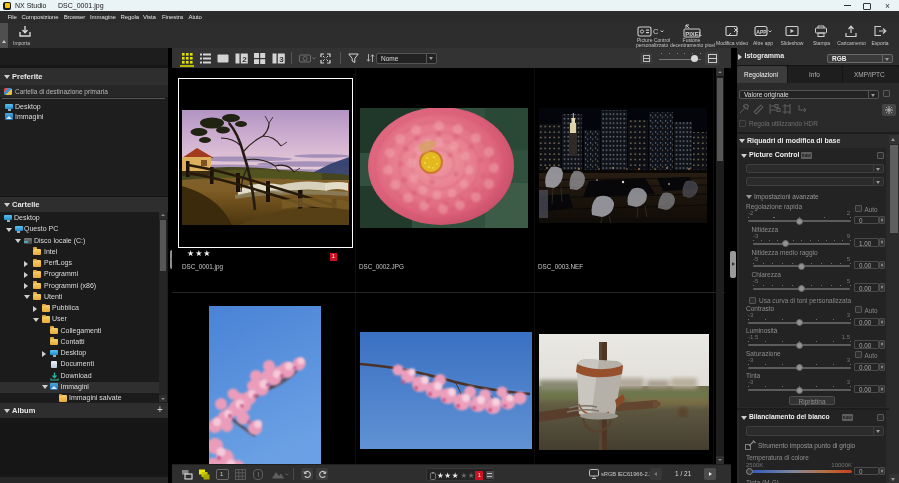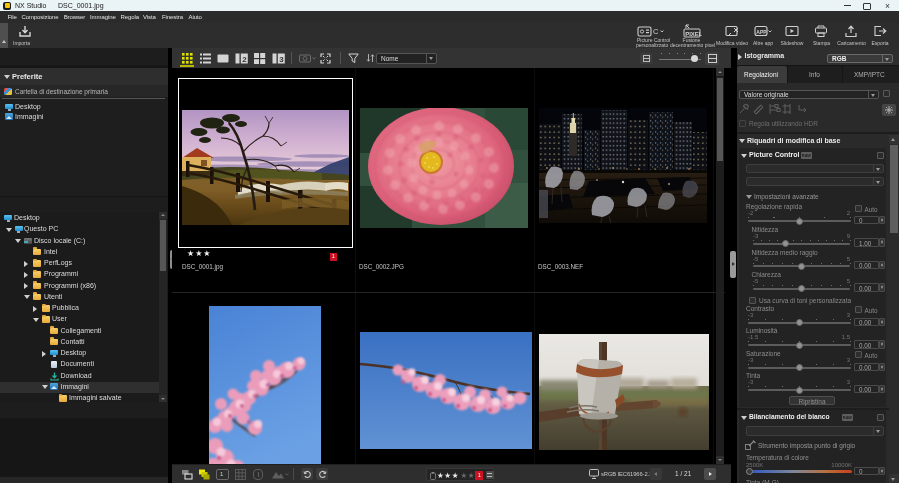--- a/index.html
+++ b/index.html
@@ -151,20 +151,24 @@
     <div class="trow" style="left:0;top:17px;width:168px;">
         <div class="mon" style="left:5px;"></div>
         <div class="lbl" style="left:15px;">Desktop</div>
       </div>
     <div class="trow" style="left:0;top:26.5px;width:168px;">
         <div class="pic" style="left:5px;"></div>
         <div class="lbl" style="left:15px;">Immagini</div>
       </div>
   </div>
   <div class="abs" style="left:0;top:148px;width:168px;height:1px;background:#151515;"></div>
+  <div class="hdr" style="top:149px;height:15px;">
+      <div class="arr arr-d" style="left:4px;top:6px;"></div>
+      <div class="t" style="top:3px;">Cartelle</div>
+    </div>
   <div class="abs" id="tree" style="left:0;top:164px;width:168px;height:190px;background:#1b1b1b;">
     <div class="trow" style="left:0;top:1px;width:160px;">
         <div class="mon" style="left:4px;"></div>
         <div class="lbl" style="left:14px;">Desktop</div>
       </div>
     <div class="trow" style="left:0;top:12.2px;width:160px;">
         <div class="arr arr-d" style="left:6px;top:3.5px;"></div>
         <div class="mon" style="left:14.5px;"></div>
         <div class="lbl" style="left:24px;">Questo PC</div>
       </div>
@@ -243,20 +247,25 @@
       </div>
 
     <div class="abs" style="left:159px;top:0;width:7.5px;height:190px;background:#252525;">
       <div class="abs" style="left:0;top:0;width:7.5px;height:7px;background:#2e2e2e;"></div>
       <div class="arr abs" style="left:2px;top:2px;border-left:2px solid transparent;border-right:2px solid transparent;border-bottom:2.5px solid #888;"></div>
       <div class="abs" style="left:0.5px;top:7.5px;width:6.5px;height:51px;background:#565656;"></div>
       <div class="abs" style="left:0;top:183px;width:7.5px;height:7px;background:#2e2e2e;"></div>
       <div class="arr abs" style="left:2px;top:185.5px;border-left:2px solid transparent;border-right:2px solid transparent;border-top:2.5px solid #888;"></div>
     </div>
   </div>
+  <div class="hdr" style="top:355px;height:15px;">
+      <div class="arr arr-d" style="left:4px;top:6px;"></div>
+      <div class="t" style="top:3px;">Album</div>
+    <div class="tx" style="left:157px;top:0.5px;font-size:10px;color:#cfcfcf;">+</div>
+    </div>
   <div class="abs" style="left:0;top:370px;width:168px;height:59px;background:#161616;"></div>
   <div class="abs" style="left:0;top:429px;width:168px;height:6px;background:#262626;"></div>
 </div>
 
 <div class="abs" style="left:169.5px;top:250px;width:5.5px;height:18.5px;background:#8f8f8f;border-radius:2px;">
   <div class="arr abs" style="left:1px;top:6.5px;border-top:2.5px solid transparent;border-bottom:2.5px solid transparent;border-right:3px solid #333;"></div>
 </div>
 
 <div class="abs" id="center">
   <div class="abs" id="ctoolbar" style="left:0;top:0;width:559px;height:20px;background:#333;">

